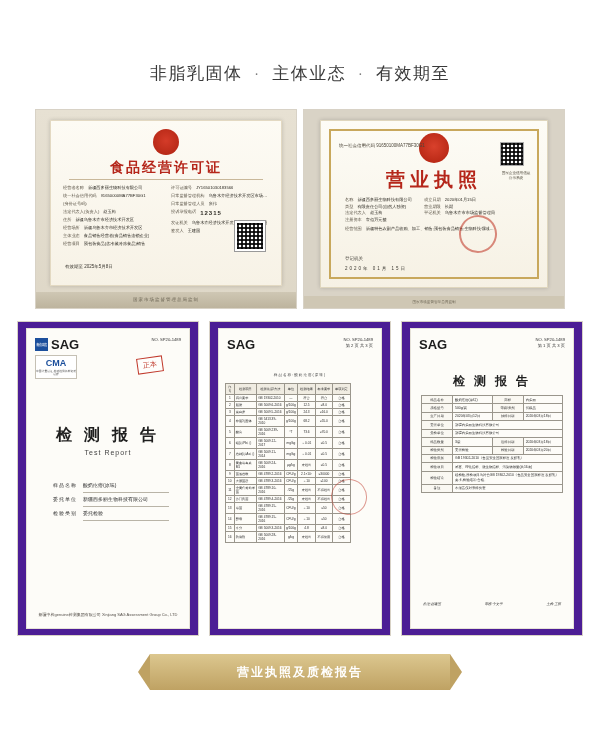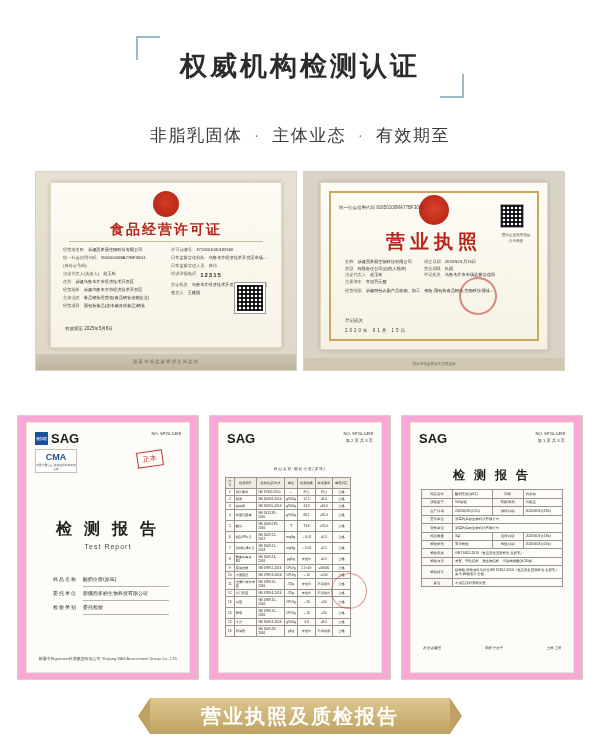--- a/index.html
+++ b/index.html
@@ -93,23 +93,22 @@
   }
 
   .reports-row {
     display: flex;
     justify-content: center;
     gap: 10px;
     margin-top: 12px;
   }
   .reports-row .cert-card {
     width: 182px;
-    height: 265px;
-    background: #f9a8d4;
-    margin-top: 32px;
+    height: 315px;
+    background: #4c1d95;
   }
 
   
   .paper {
     position: absolute;
     background: #fbf8f1;
     box-shadow: 0 0 4px rgba(0,0,0,0.18);
   }
 
   
@@ -566,21 +565,21 @@
     margin-top: 18px;
     display: flex;
     justify-content: center;
   }
   .banner {
     width: 300px;
     height: 36px;
     background: linear-gradient(180deg,#d8c38a 0%, #c4a košť 100%);
     background: linear-gradient(180deg,#dcc78f 0%, #bfa263 100%);
     color: #ffffff;
-    font-size: 20px;
+    font-size: 12px;
     font-weight: bold;
     letter-spacing: 2px;
     text-align: center;
     line-height: 36px;
     font-family: "Liberation Serif", serif;
     position: relative;
   }
   .banner::before, .banner::after {
     content: "";
     position: absolute;
@@ -597,23 +596,20 @@
     right: -12px;
     border-left: 12px solid #bfa263;
   }
 </style>
 </head>
 <body>
 
 <div class="page">
 
   <div class="header-wrap">
-    <div class="title-frame">
-      <div class="main-title">权威机构检测认证</div>
-    </div>
     <div class="subtitle">
       <span>非脂乳固体</span>
       <span class="dot">·</span>
       <span>主体业态</span>
       <span class="dot">·</span>
       <span>有效期至</span>
     </div>
   </div>
 
   <div class="cert-row row1">

